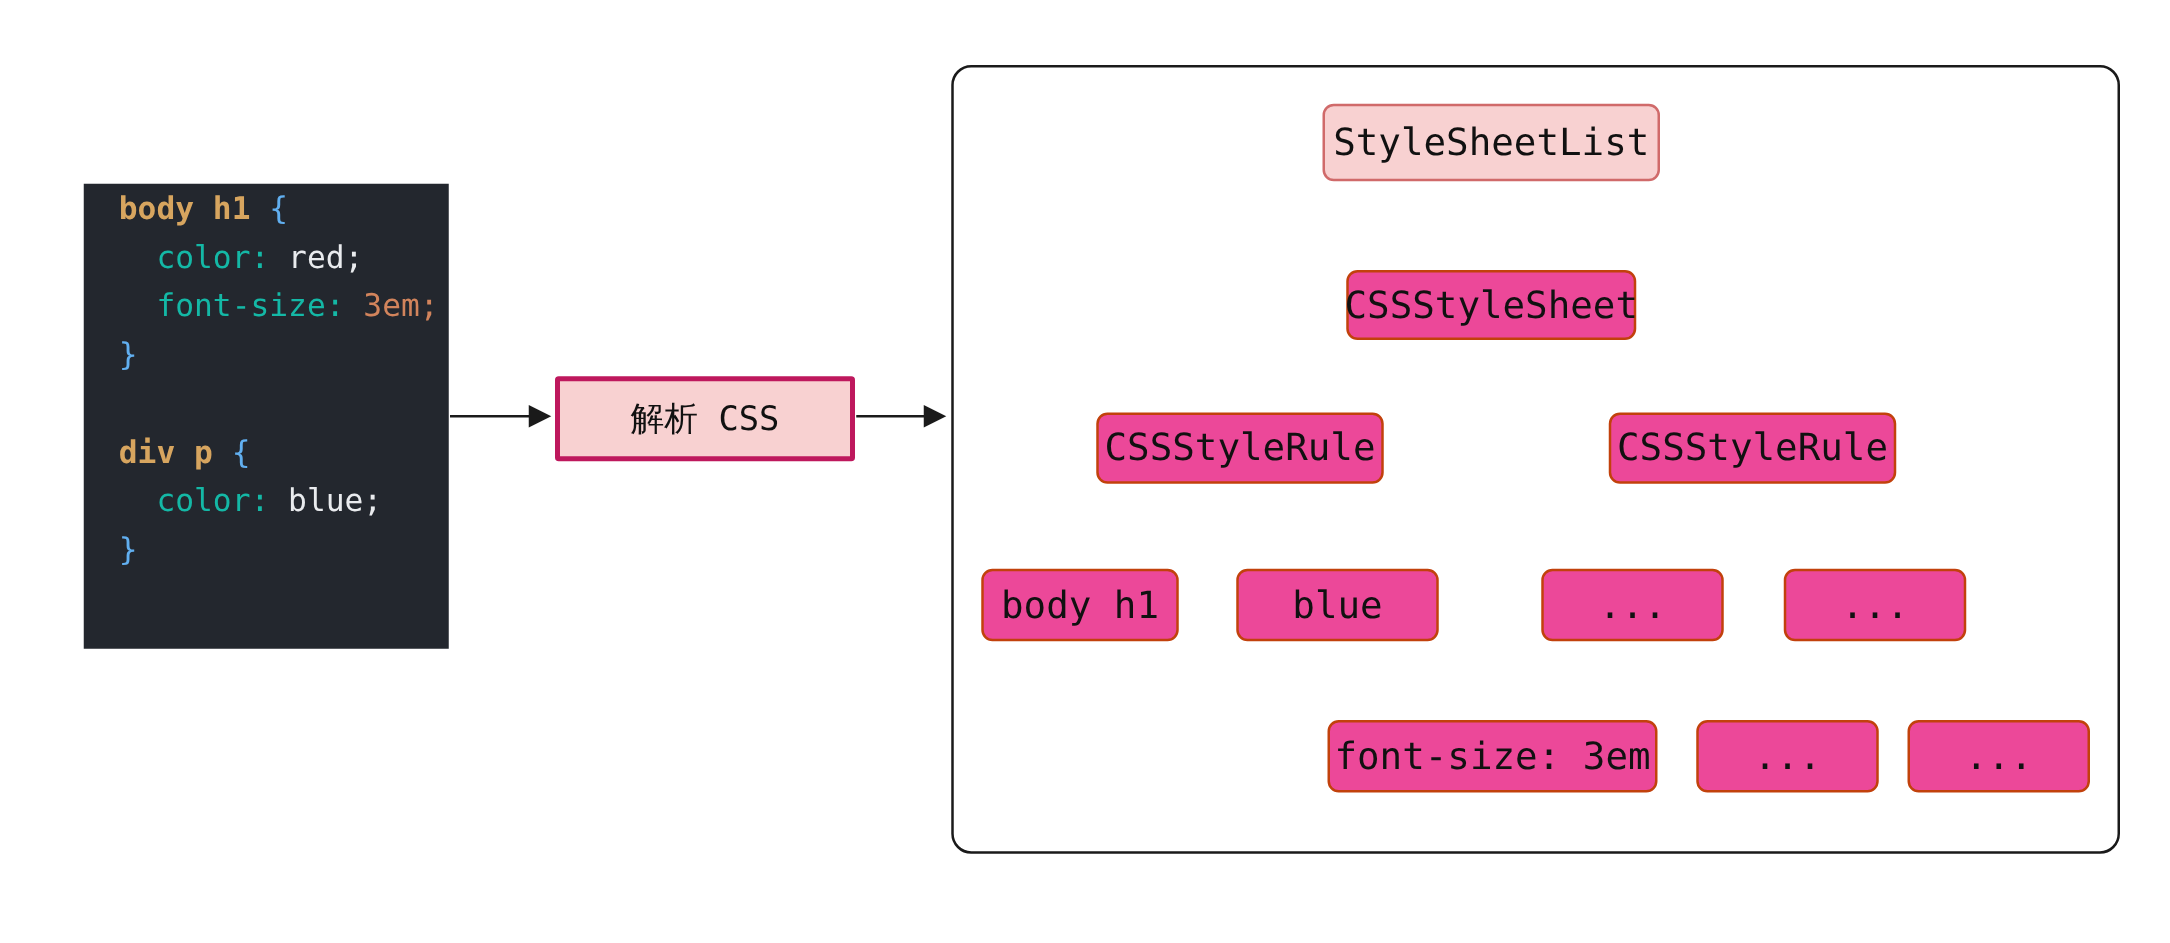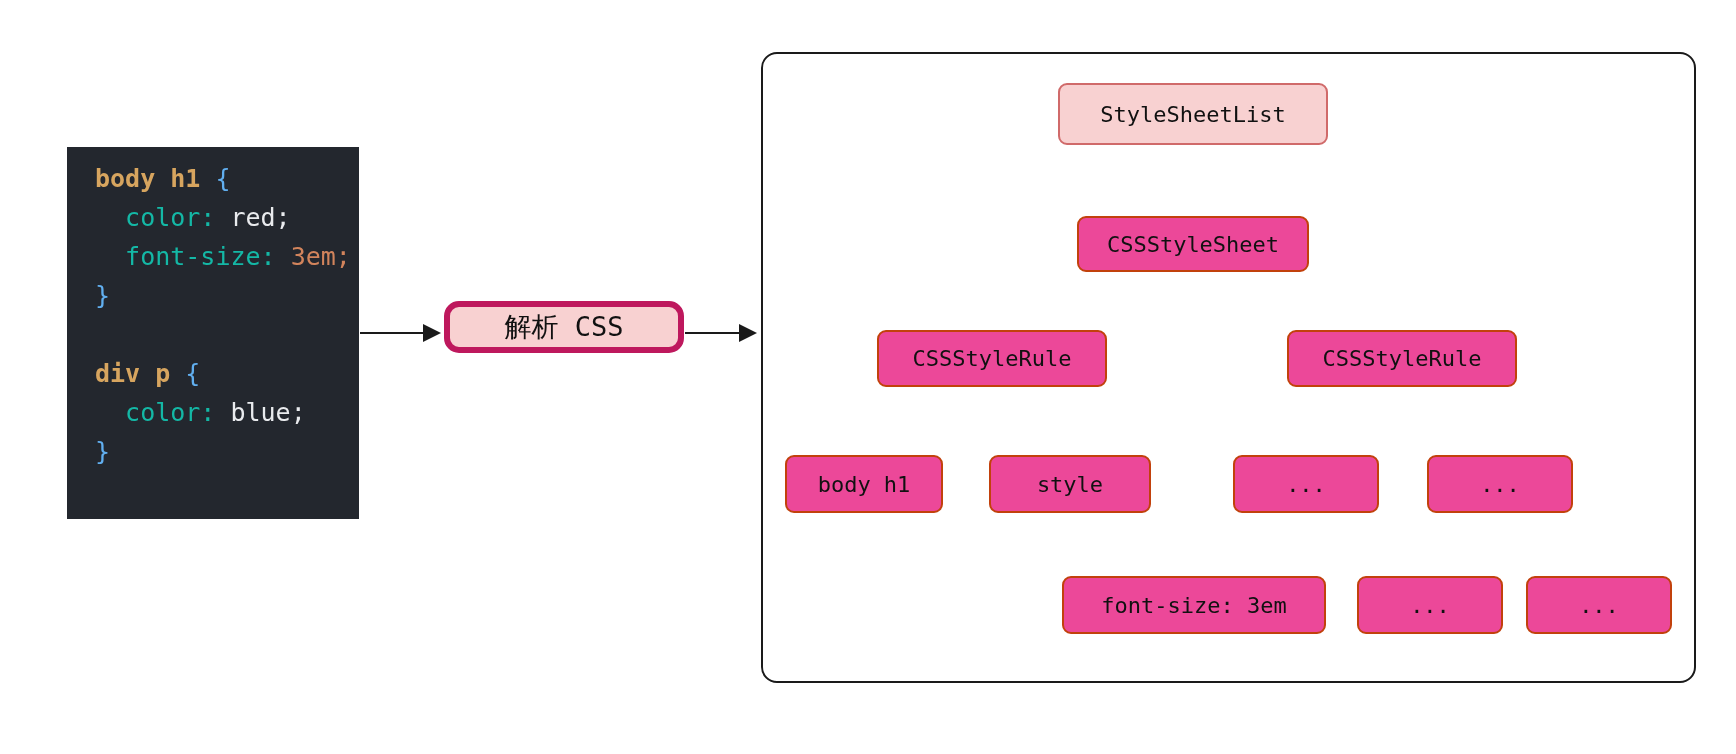--- a/index.html
+++ b/index.html
@@ -13,63 +13,63 @@
     background: #ffffff;
     overflow: hidden;
   }
 
   
   .code-block {
     position: absolute;
     left: 67px; top: 147px;
     width: 292px; height: 372px;
     background: #23272e;
-    padding: 12px 0 0 28px;
+    padding: 0 0 0 28px;
   }
   .code-line {
     white-space: pre;
     font-size: 25px;
     line-height: 39px;
     font-family: "DejaVu Sans Mono", monospace;
   }
   .tok-sel   { color: #d7a55f; font-weight: bold; }
   .tok-brace { color: #61aff0; }
   .tok-prop  { color: #14b8a6; }
   .tok-val   { color: #e9ebee; }
   .tok-num   { color: #d2845c; }
 
   
   .parse-box {
     position: absolute;
     left: 444px; top: 301px;
-    width: 240px; height: 52px;
+    width: 240px; height: 68px;
     background: #f8d1d1;
-    border: 6px solid #be185d;
-    border-radius: 15px;
+    border: 4px solid #be185d;
+    border-radius: 3px;
     display: flex; align-items: center; justify-content: center;
     font-size: 27px;
     color: #111111;
     font-family: "DejaVu Sans Mono", "Liberation Sans", sans-serif;
   }
 
   
   .tree-container {
     position: absolute;
     left: 761px; top: 52px;
     width: 935px; height: 631px;
     border: 2px solid #1a1a1a;
     border-radius: 16px;
     background: #ffffff;
   }
 
   
   .node {
     position: absolute;
     display: flex; align-items: center; justify-content: center;
-    font-size: 22px;
+    font-size: 30px;
     color: #111111;
     border-radius: 9px;
     font-family: "DejaVu Sans Mono", monospace;
     white-space: pre;
   }
   .node.pink { background: #f8d1d1; border: 2px solid #d06a6a; }
   .node.blue { background: #ec4899; border: 2px solid #c2410c; }
 
   
   .wires {
@@ -134,21 +134,21 @@
 
   <div class="parse-box">解析 CSS</div>
 
   <div class="tree-container"></div>
 
   <div class="node pink" style="left:1058px; top:83px;  width:270px; height:62px;">StyleSheetList</div>
   <div class="node blue" style="left:1077px; top:216px; width:232px; height:56px;">CSSStyleSheet</div>
   <div class="node blue" style="left:877px;  top:330px; width:230px; height:57px;">CSSStyleRule</div>
   <div class="node blue" style="left:1287px; top:330px; width:230px; height:57px;">CSSStyleRule</div>
   <div class="node blue" style="left:785px;  top:455px; width:158px; height:58px;">body h1</div>
-  <div class="node blue" style="left:989px;  top:455px; width:162px; height:58px;">style</div>
+  <div class="node blue" style="left:989px;  top:455px; width:162px; height:58px;">blue</div>
   <div class="node blue" style="left:1233px; top:455px; width:146px; height:58px;">...</div>
   <div class="node blue" style="left:1427px; top:455px; width:146px; height:58px;">...</div>
   <div class="node blue" style="left:1062px; top:576px; width:264px; height:58px;">font-size: 3em</div>
   <div class="node blue" style="left:1357px; top:576px; width:146px; height:58px;">...</div>
   <div class="node blue" style="left:1526px; top:576px; width:146px; height:58px;">...</div>
 
 
 </div>
 
 </body></html>

